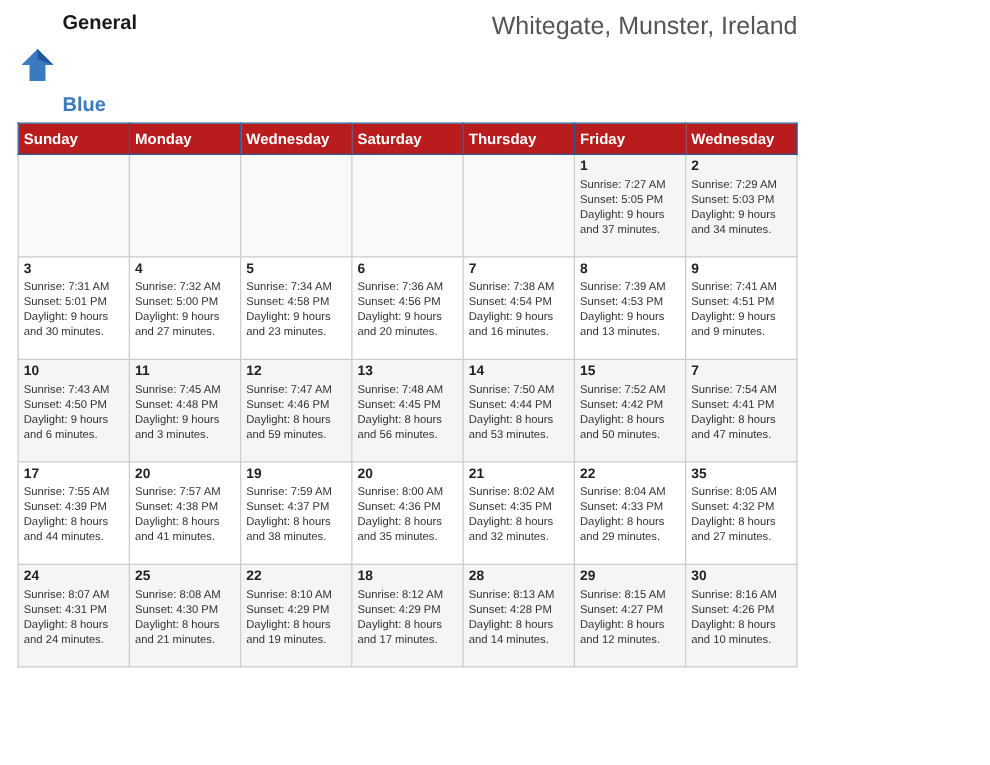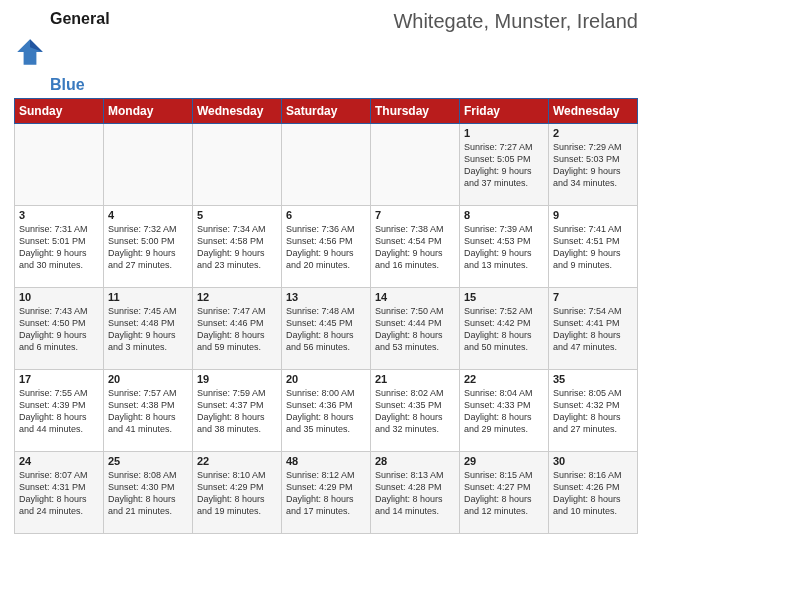--- a/index.html
+++ b/index.html
@@ -232,21 +232,21 @@
           </td>
           <td>
             <span class="day-number">25</span>
             <div class="day-info">Sunrise: 8:08 AM<br>Sunset: 4:30 PM<br>Daylight: 8 hours and 21 minutes.</div>
           </td>
           <td>
             <span class="day-number">22</span>
             <div class="day-info">Sunrise: 8:10 AM<br>Sunset: 4:29 PM<br>Daylight: 8 hours and 19 minutes.</div>
           </td>
           <td>
-            <span class="day-number">48</span>
+            <span class="day-number">18</span>
             <div class="day-info">Sunrise: 8:12 AM<br>Sunset: 4:29 PM<br>Daylight: 8 hours and 17 minutes.</div>
           </td>
           <td>
             <span class="day-number">28</span>
             <div class="day-info">Sunrise: 8:13 AM<br>Sunset: 4:28 PM<br>Daylight: 8 hours and 14 minutes.</div>
           </td>
           <td>
             <span class="day-number">29</span>
             <div class="day-info">Sunrise: 8:15 AM<br>Sunset: 4:27 PM<br>Daylight: 8 hours and 12 minutes.</div>
           </td>

